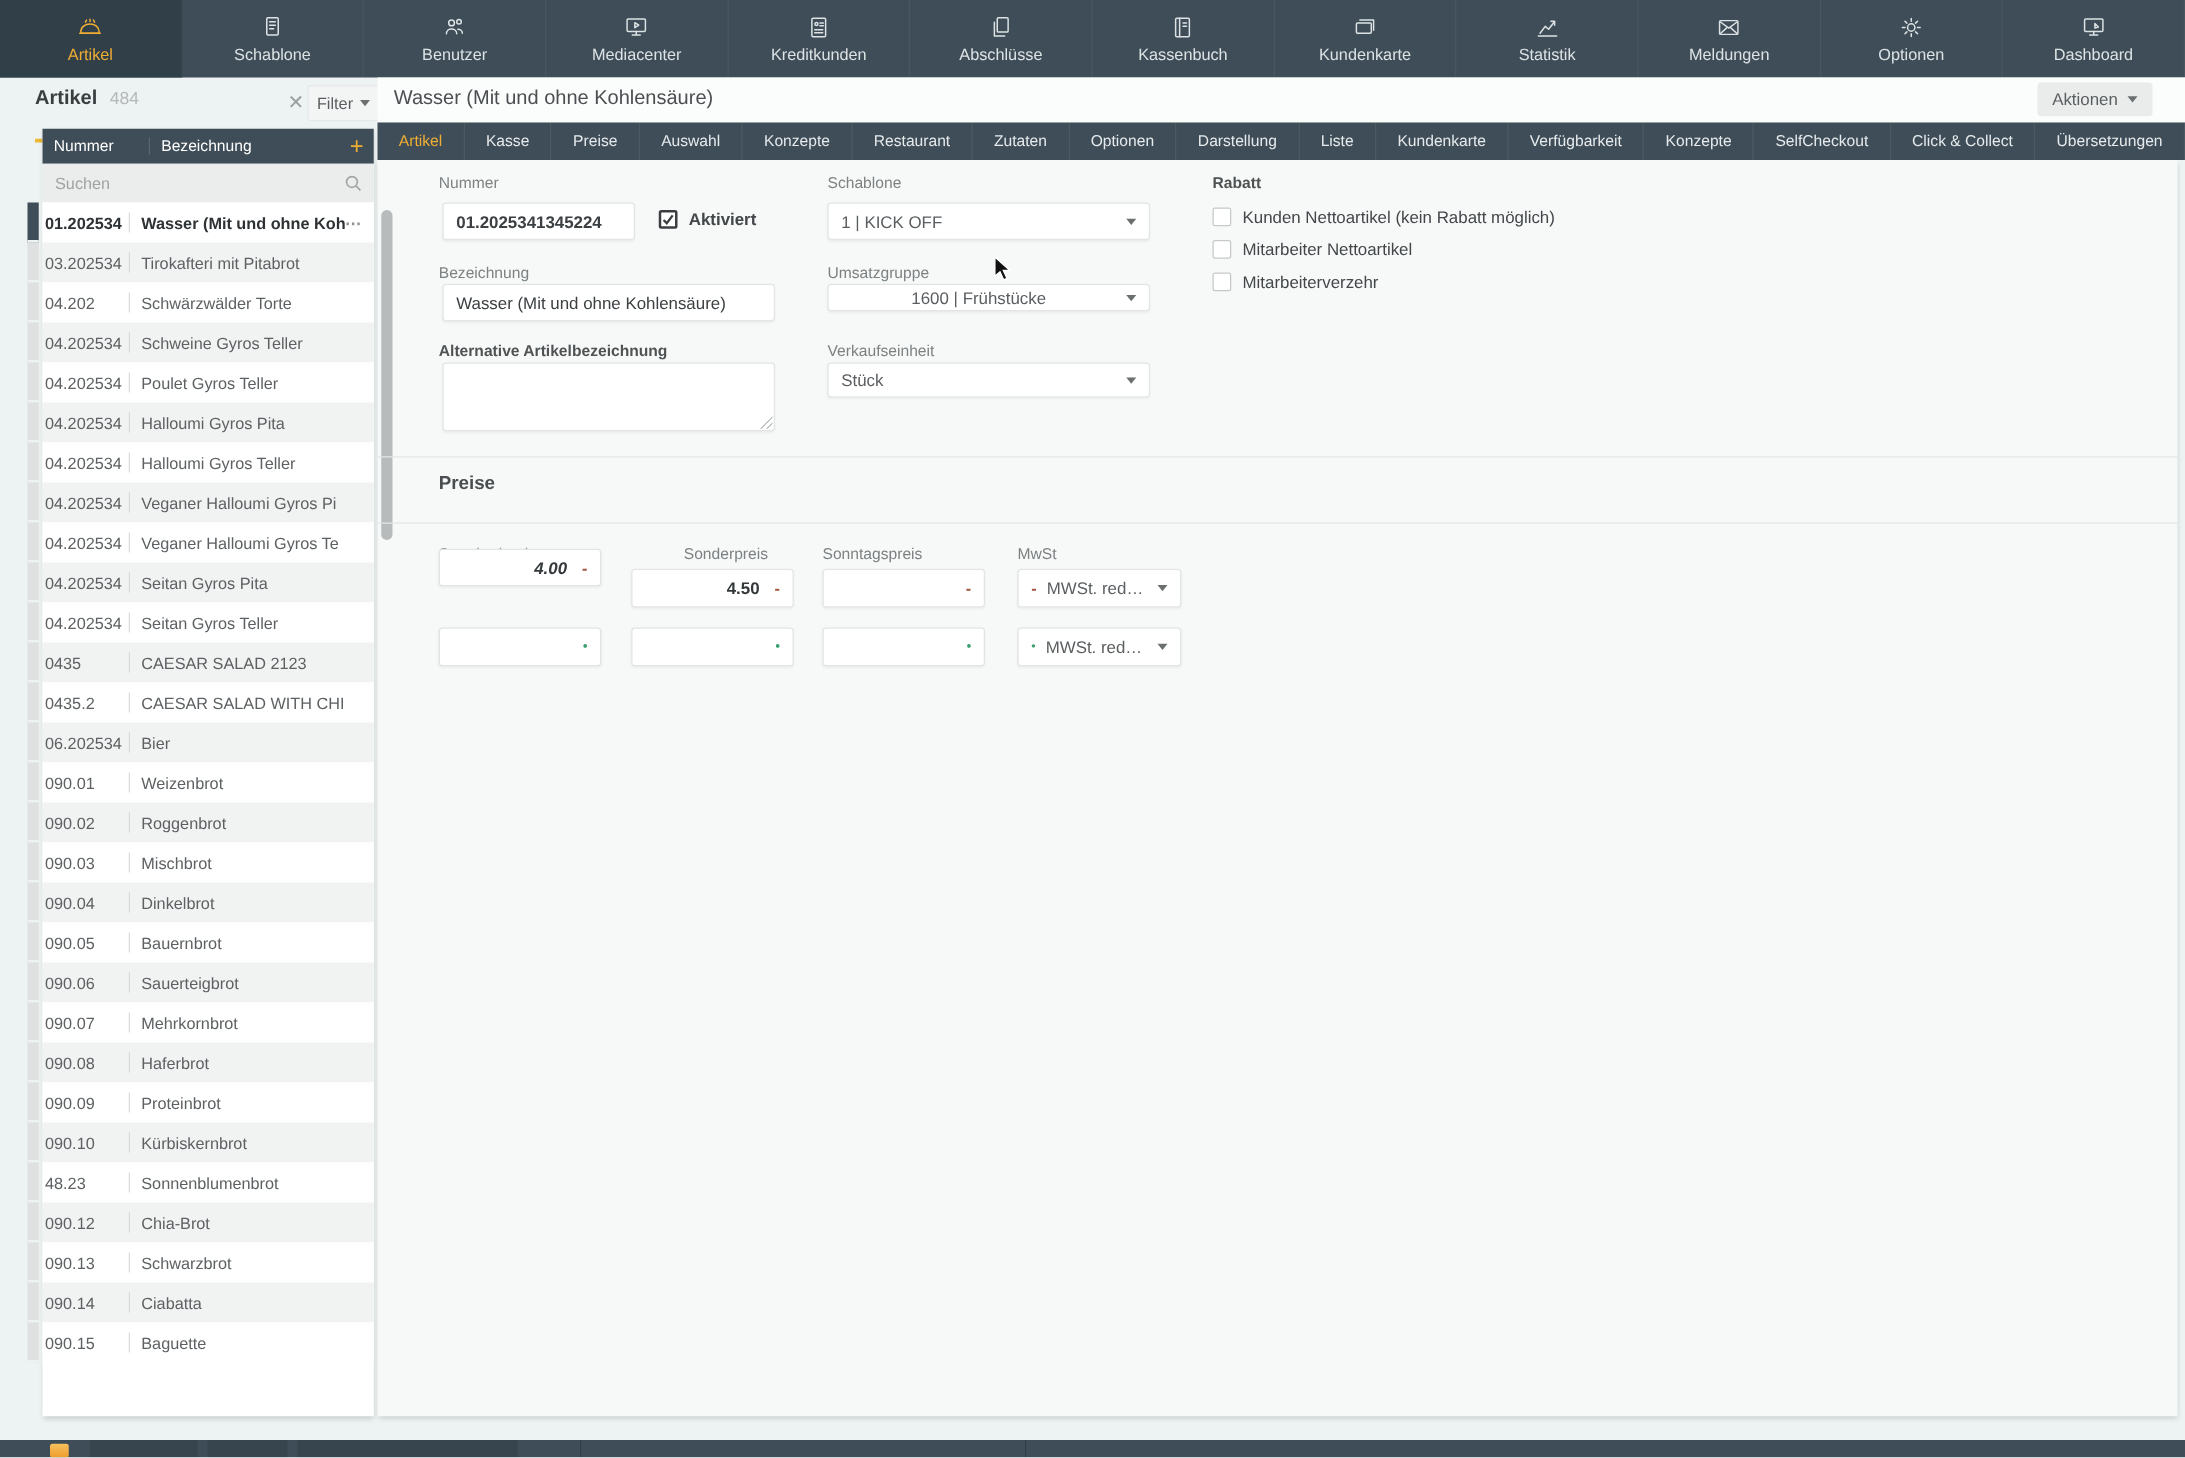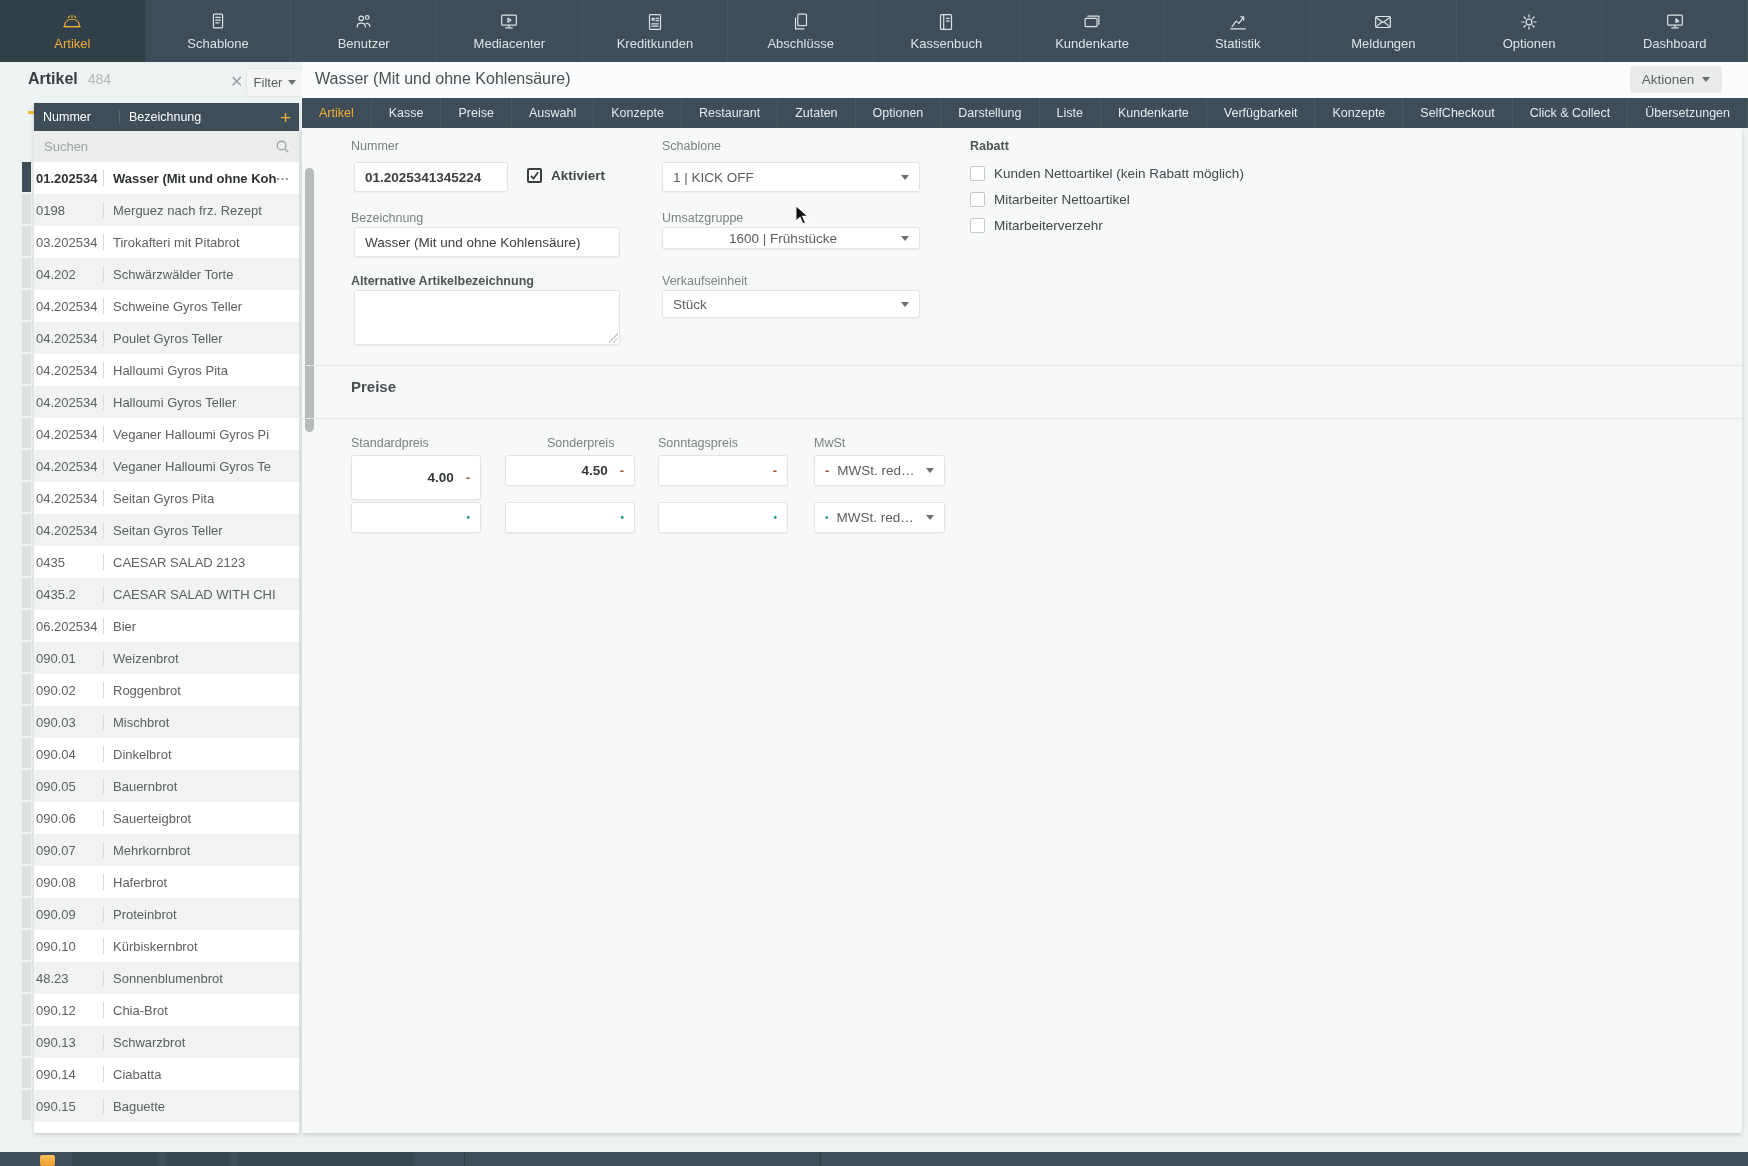--- a/index.html
+++ b/index.html
@@ -231,30 +231,20 @@
        <span class="num">01.202534</span>
        <span class="cdiv"></span>
        <span class="nm">Wasser (Mit und ohne Koh</span>
        <span class="more">⋯</span>
      </span>
    </div>
       <div class="sb-row">
      <span class="ind"></span>
         <span class="gap"></span>
      <span class="body">
-       <span class="num">0198</span>
-       <span class="cdiv"></span>
-       <span class="nm">Merguez nach frz. Rezept</span>
-
-     </span>
-   </div>
-      <div class="sb-row">
-     <span class="ind"></span>
-        <span class="gap"></span>
-     <span class="body">
        <span class="num">03.202534</span>
        <span class="cdiv"></span>
        <span class="nm">Tirokafteri mit Pitabrot</span>
 
      </span>
    </div>
       <div class="sb-row">
      <span class="ind"></span>
         <span class="gap"></span>
      <span class="body">
@@ -615,21 +605,21 @@
 
     <div class="sect-div" style="top:237px;"></div>
     <div class="preise-h" style="left:49px;top:250px;">Preise</div>
     <div class="sect-div" style="top:290px;"></div>
 
     <div class="lbl" style="left:49px;top:308px;">Standardpreis</div>
     <div class="lbl" style="left:203px;top:308px;margin-left:42px;">Sonderpreis</div>
     <div class="lbl" style="left:356px;top:308px;">Sonntagspreis</div>
     <div class="lbl" style="left:512px;top:308px;">MwSt</div>
 
-    <div class="inp price" style="left:49px;top:327px;width:130px;height:45px;">
+    <div class="inp price" style="left:49px;top:311px;width:130px;height:30px;font-style:italic;">
       <span>4.00</span>
       <span class="mark-dash">-</span>
     </div>
     <div class="inp price" style="left:203px;top:327px;width:130px;height:31px;">
       <span>4.50</span>
       <span class="mark-dash">-</span>
     </div>
     <div class="inp price" style="left:356px;top:327px;width:130px;height:31px;">
       <span></span>
       <span class="mark-dash">-</span>

